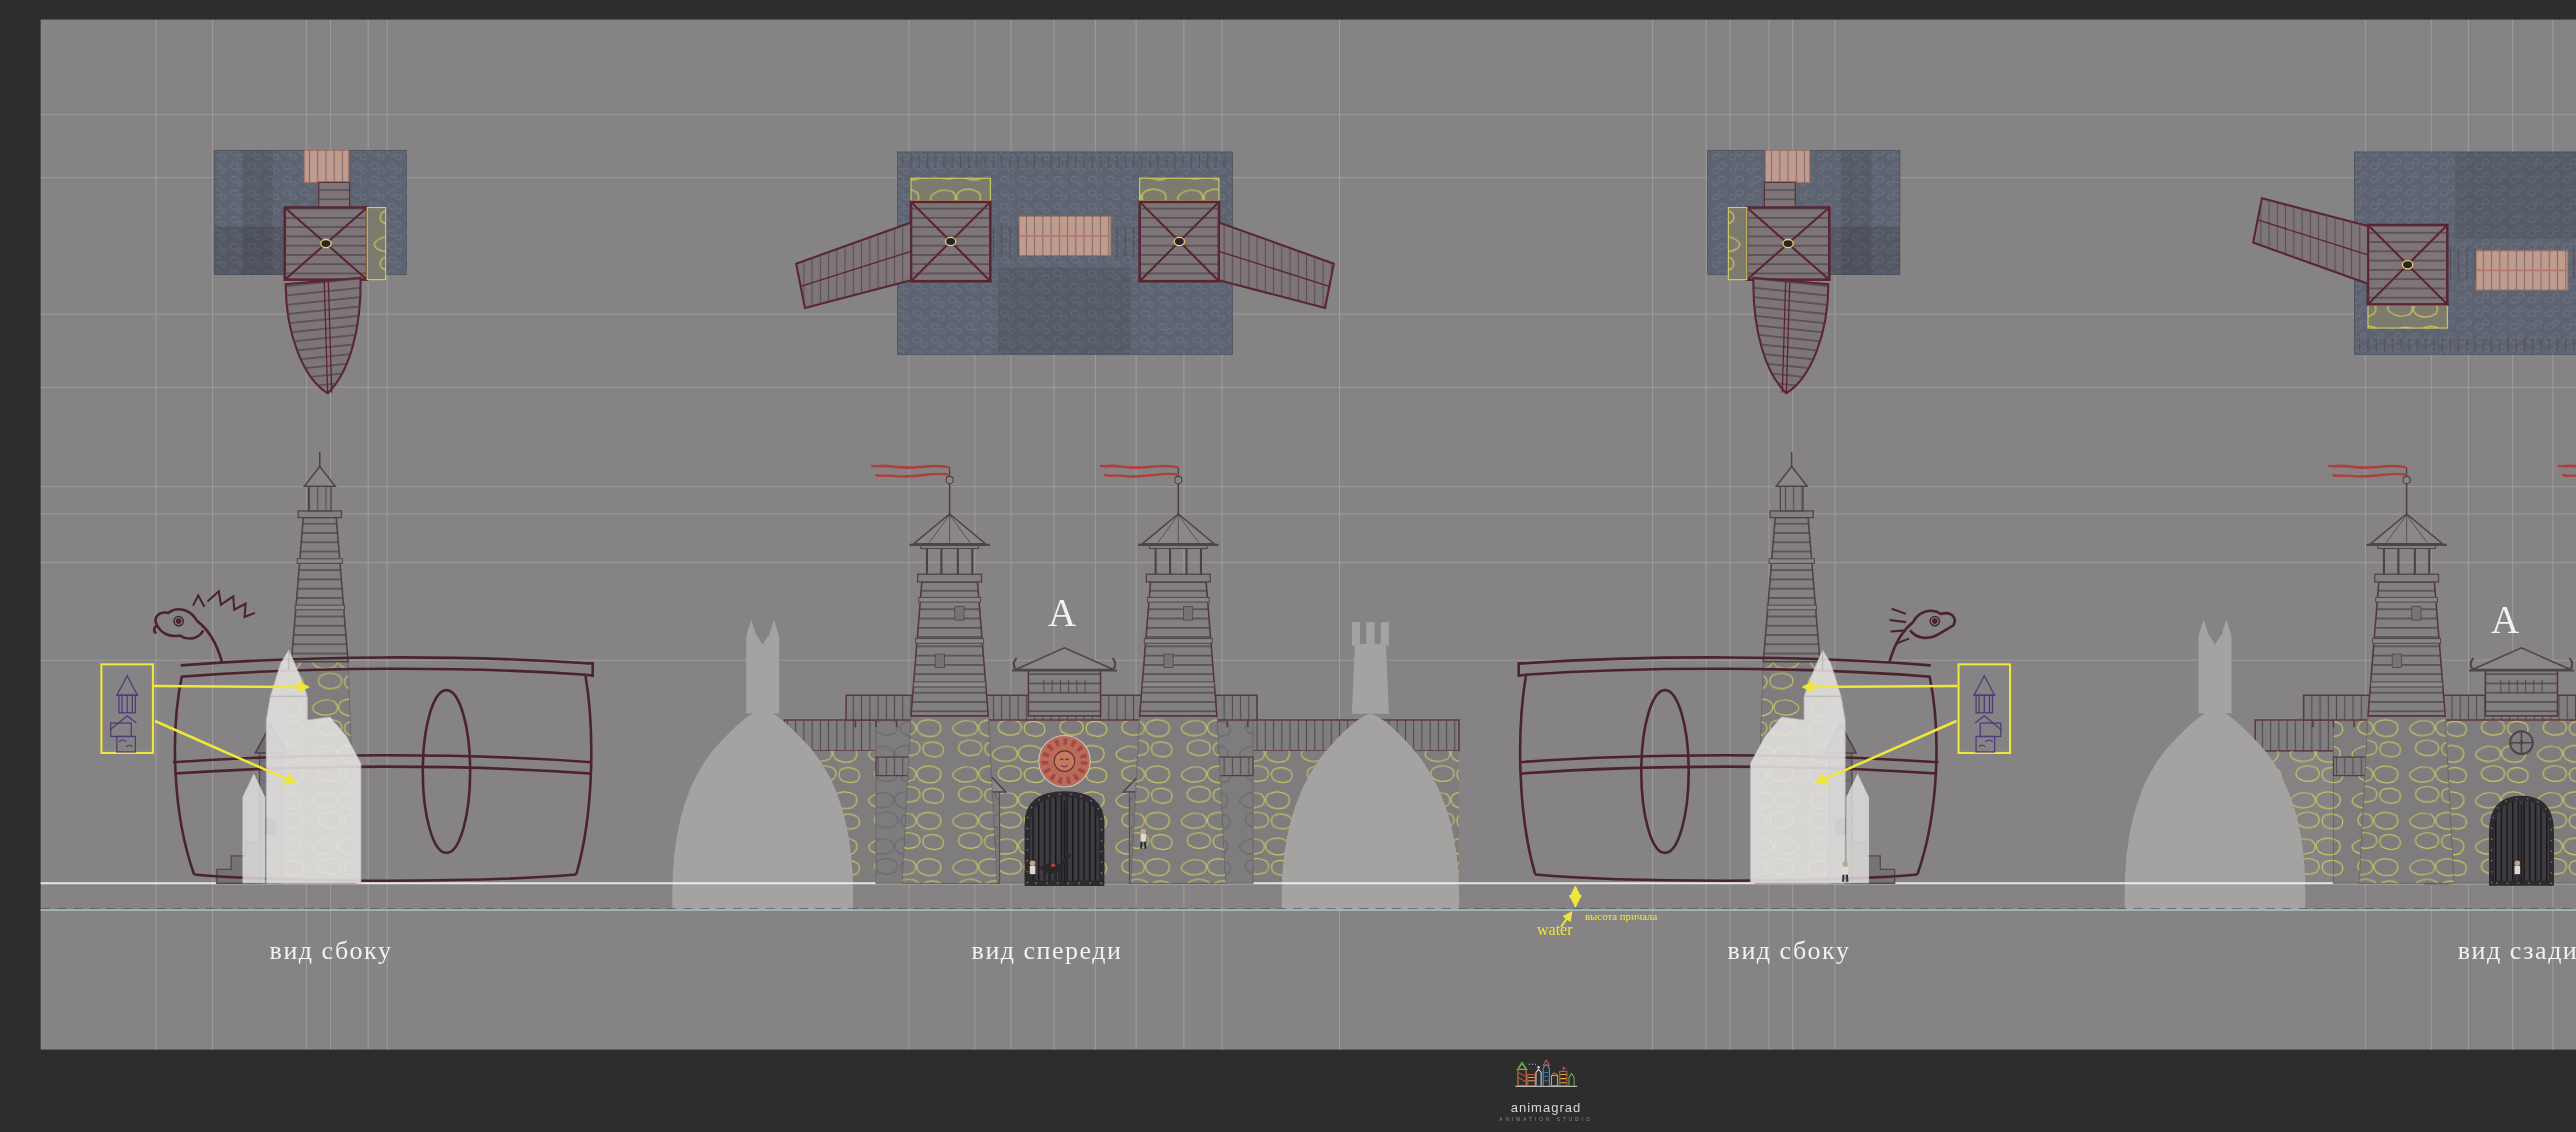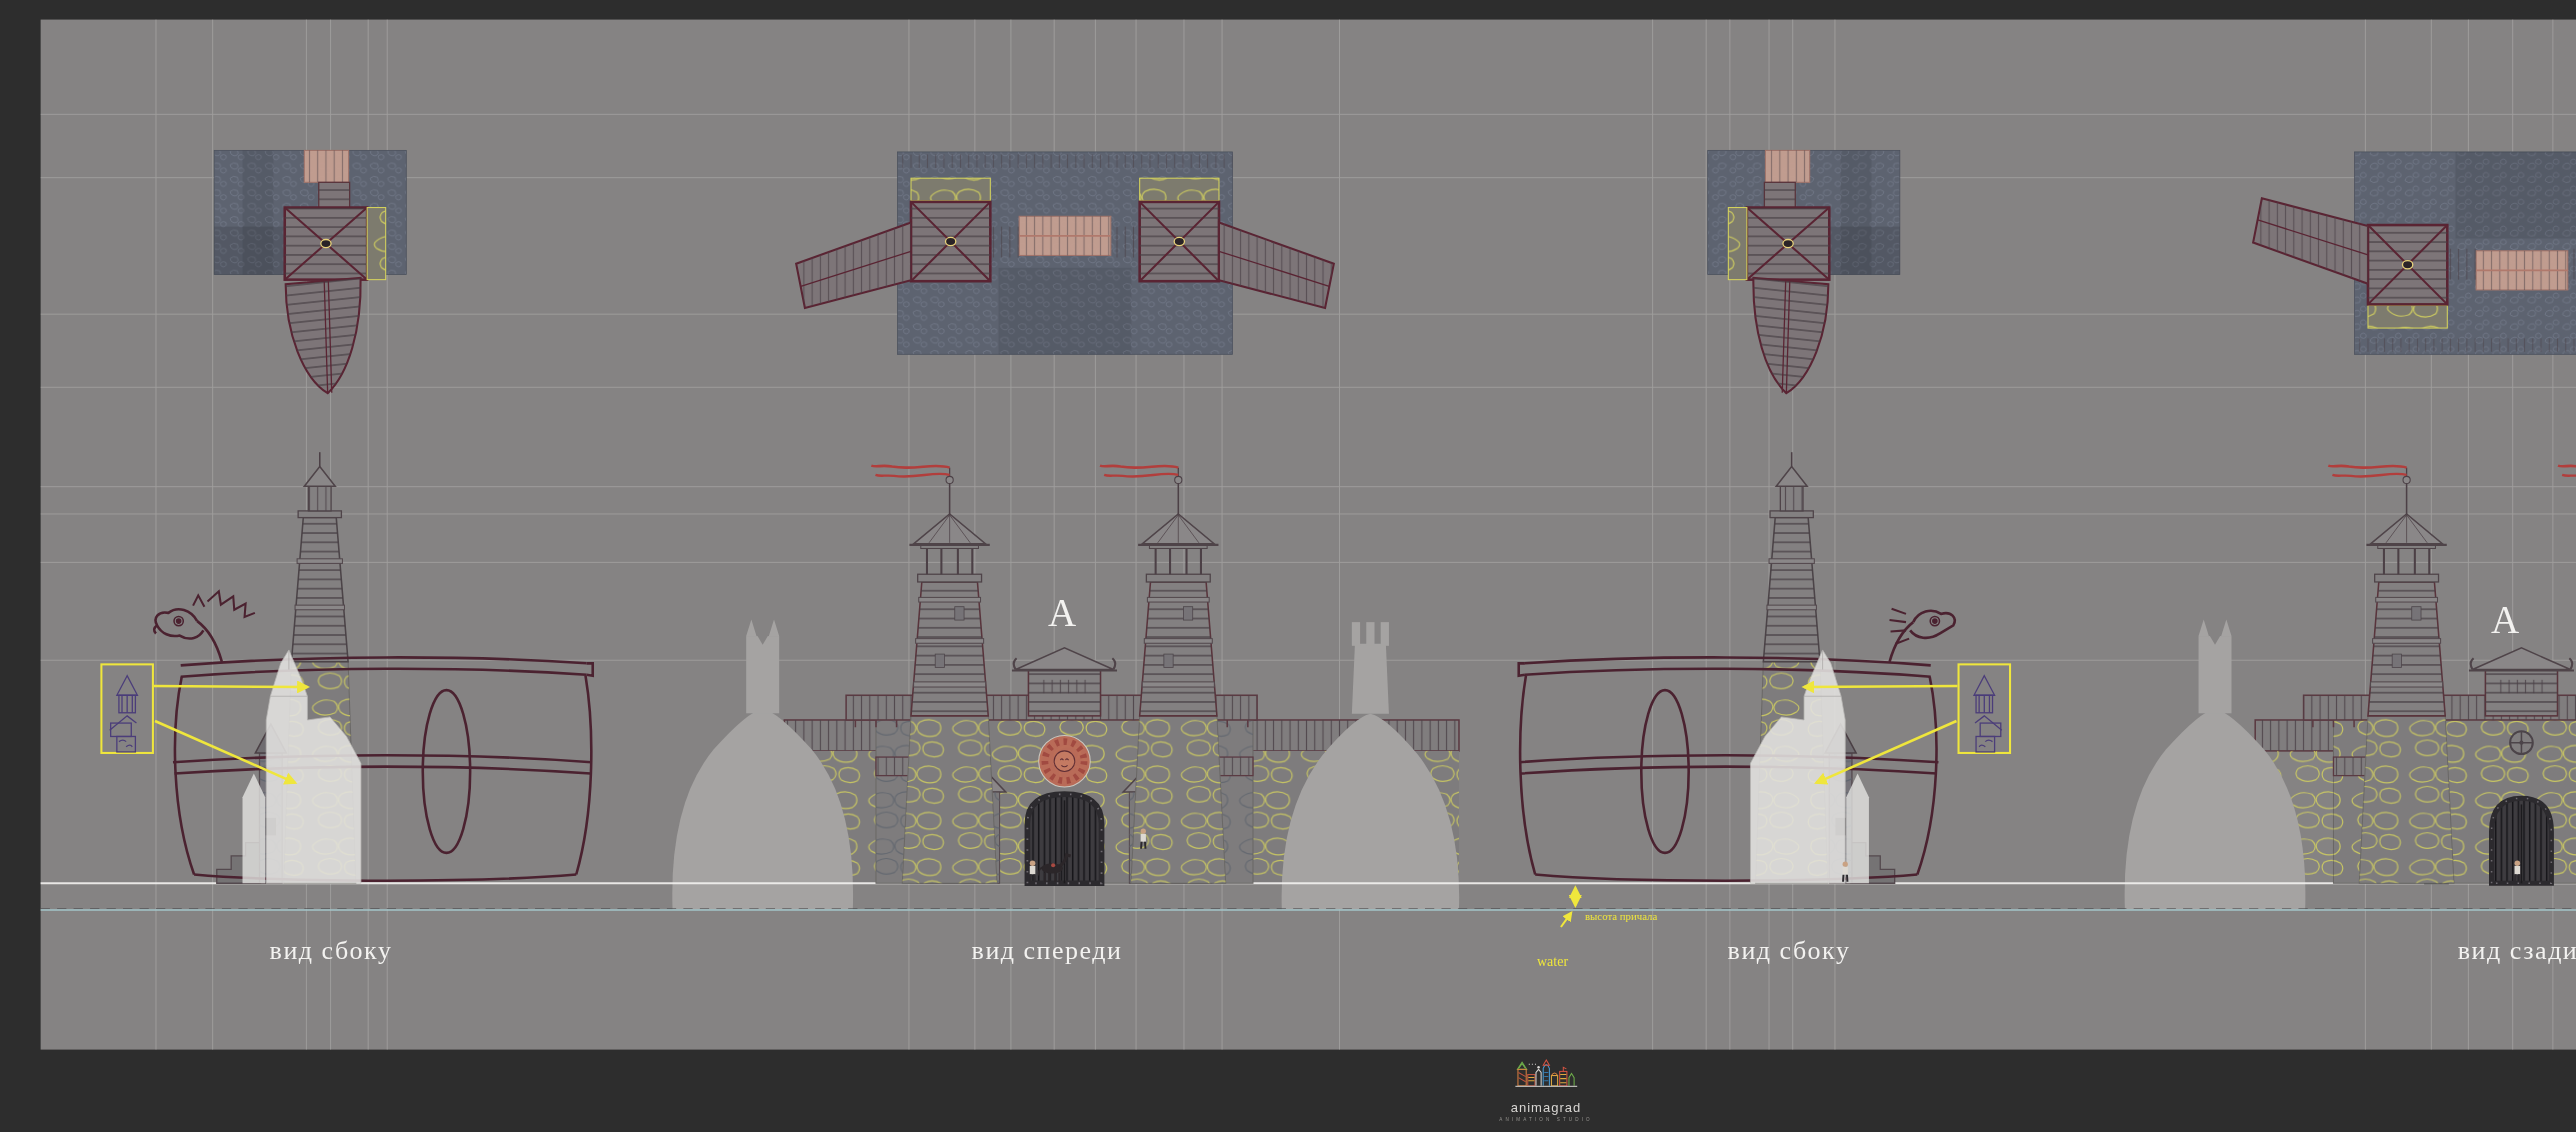--- a/index.html
+++ b/index.html
@@ -8,21 +8,21 @@
   }
   html,body{margin:0;padding:0;background:var(--frame);}
   #sheet{position:relative;width:3091px;height:1132px;background:var(--frame);
          font-family:"Liberation Serif",serif;overflow:hidden;}
   #art{position:absolute;left:0;top:0;}
   .view-label{position:absolute;transform:translateX(-50%);color:var(--label);
     font-size:26px;letter-spacing:1.5px;white-space:nowrap;}
   .marker-a{position:absolute;transform:translateX(-50%);color:var(--label);
     font-size:39px;}
   .dim-label{position:absolute;color:var(--accent-yellow);font-size:10.8px;white-space:nowrap;}
-  .water-label{position:absolute;color:var(--accent-yellow);font-size:14px;margin-top:33px;}
+  .water-label{position:absolute;color:var(--accent-yellow);font-size:16px;}
   #logo{position:absolute;left:1546px;top:1057px;transform:translateX(-50%);
     text-align:center;font-family:"Liberation Sans",sans-serif;}
   #logo .name{color:#d8d6d3;font-size:13px;letter-spacing:1px;margin-top:7px;}
   #logo .subtitle{color:var(--sub);font-size:4.6px;letter-spacing:3.1px;margin-top:1.5px;}
 </style>
 </head>
 <body>
 
 <div id="sheet">
 

